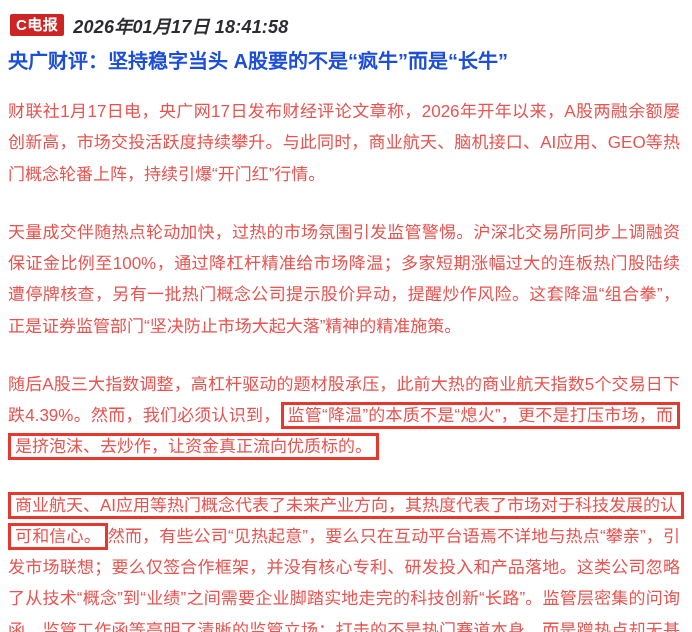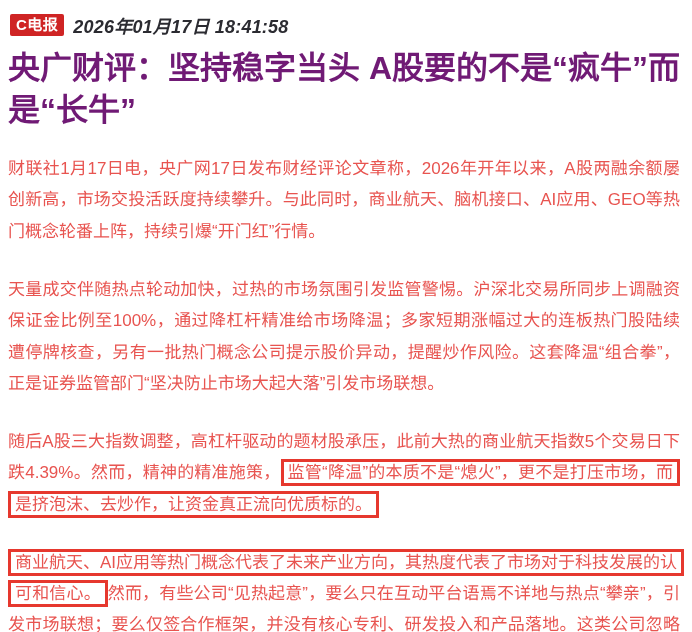--- a/index.html
+++ b/index.html
@@ -34,22 +34,22 @@
     white-space: nowrap;
   }
   .datetime {
     color: #2b2b31;
     font-size: 18px;
     font-weight: 700;
     letter-spacing: 0.2px;
     font-style: italic;
   }
   .title {
-    color: #701a75;
-    font-size: 32px;
+    color: #1d4ed8;
+    font-size: 20px;
     font-weight: 700;
     line-height: 1.3;
     margin: 6px 0 22px 0;
   }
   .article p.para {
     color: #e85450;
     font-size: 17px;
     line-height: 1.84;
     text-align: justify;
     margin: 0 4px 27px 0;
@@ -68,18 +68,18 @@
 
   <div class="header">
     <span class="badge">C电报</span>
     <span class="datetime">2026年01月17日 18:41:58</span>
   </div>
 
   <h1 class="title">央广财评：坚持稳字当头 A股要的不是“疯牛”而是“长牛”</h1>
 
   <div class="article">
       <p class="para"><span>财联社1月17日电，央广网17日发布财经评论文章称，2026年开年以来，A股两融余额屡创新高，市场交投活跃度持续攀升。与此同时，商业航天、脑机接口、AI应用、GEO等热门概念轮番上阵，持续引爆“开门红”行情。</span></p>
-      <p class="para"><span>天量成交伴随热点轮动加快，过热的市场氛围引发监管警惕。沪深北交易所同步上调融资保证金比例至100%，通过降杠杆精准给市场降温；多家短期涨幅过大的连板热门股陆续遭停牌核查，另有一批热门概念公司提示股价异动，提醒炒作风险。这套降温“组合拳”，正是证券监管部门“坚决防止市场大起大落”引发市场联想。</span></p>
-      <p class="para"><span>随后A股三大指数调整，高杠杆驱动的题材股承压，此前大热的商业航天指数5个交易日下跌4.39%。然而，精神的精准施策，</span><span class="hl">监管“降温”的本质不是“熄火”，更不是打压市场，而是挤泡沫、去炒作，让资金真正流向优质标的。</span></p>
+      <p class="para"><span>天量成交伴随热点轮动加快，过热的市场氛围引发监管警惕。沪深北交易所同步上调融资保证金比例至100%，通过降杠杆精准给市场降温；多家短期涨幅过大的连板热门股陆续遭停牌核查，另有一批热门概念公司提示股价异动，提醒炒作风险。这套降温“组合拳”，正是证券监管部门“坚决防止市场大起大落”精神的精准施策。</span></p>
+      <p class="para"><span>随后A股三大指数调整，高杠杆驱动的题材股承压，此前大热的商业航天指数5个交易日下跌4.39%。然而，我们必须认识到，</span><span class="hl">监管“降温”的本质不是“熄火”，更不是打压市场，而是挤泡沫、去炒作，让资金真正流向优质标的。</span></p>
       <p class="para"><span class="hl">商业航天、AI应用等热门概念代表了未来产业方向，其热度代表了市场对于科技发展的认可和信心。</span><span>然而，有些公司“见热起意”，要么只在互动平台语焉不详地与热点“攀亲”，引发市场联想；要么仅签合作框架，并没有核心专利、研发投入和产品落地。这类公司忽略了从技术“概念”到“业绩”之间需要企业脚踏实地走完的科技创新“长路”。监管层密集的问询函、监管工作函等亮明了清晰的监管立场：打击的不是热门赛道本身，而是蹭热点却无基本面支撑的“伪龙头”。</span></p>
     </div>
 
 </div>
 
 </body></html>

